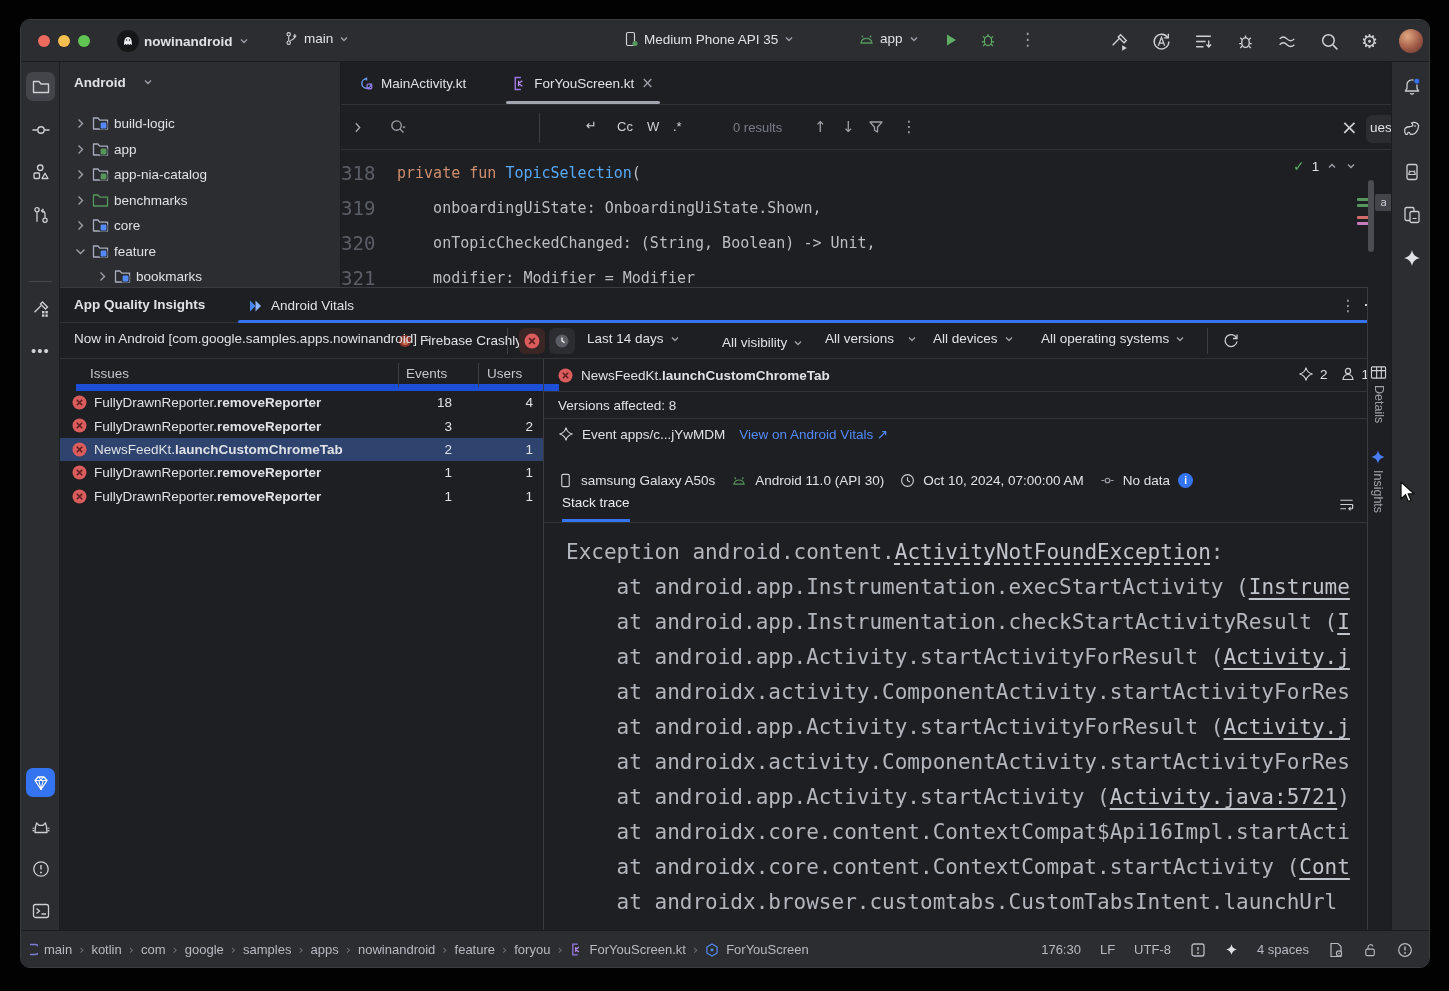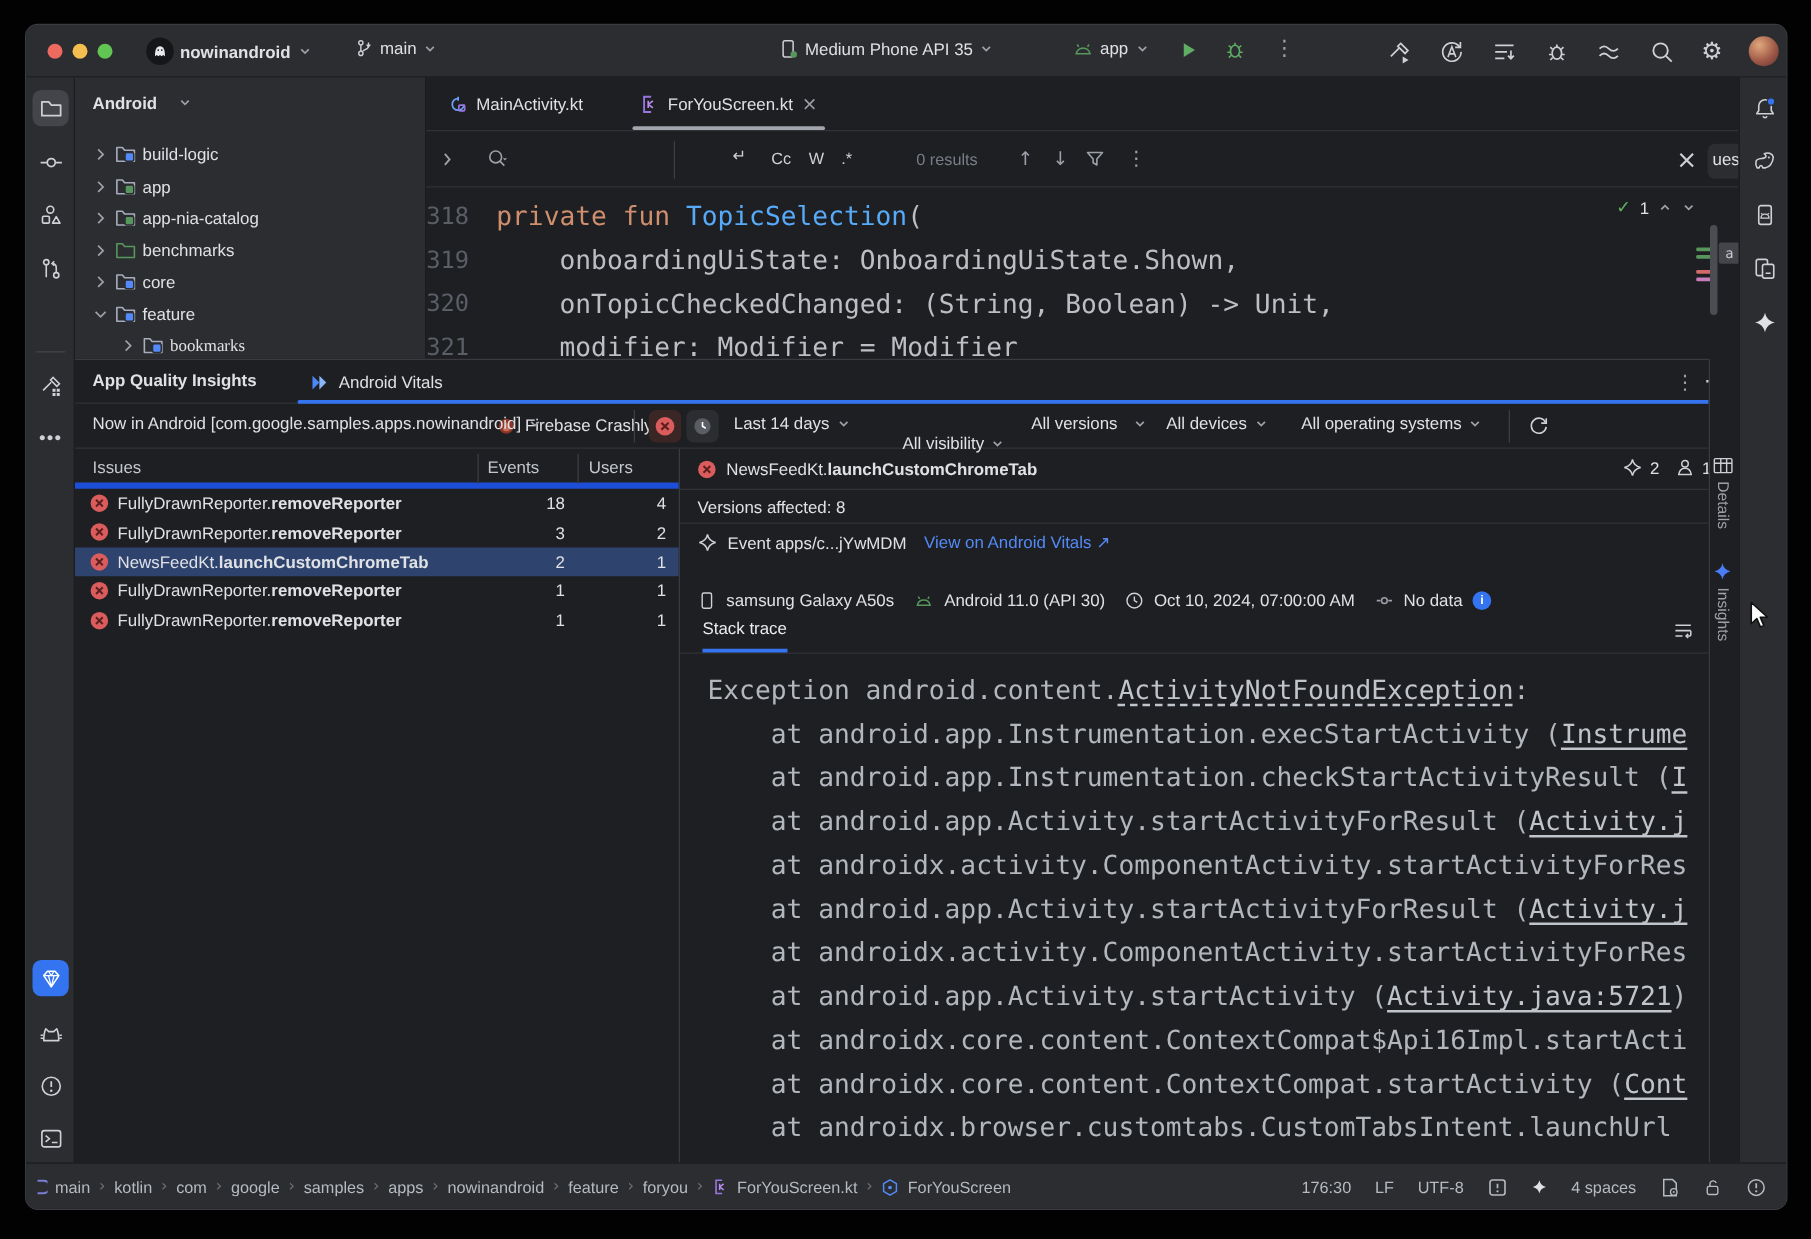--- a/index.html
+++ b/index.html
@@ -31,21 +31,21 @@
 .tree-row{display:flex;align-items:center;height:25.5px;gap:5px;font-size:13.5px;cursor:default}
 .tree-label{color:#dfe1e5}
 
 .editor{position:absolute;left:320px;top:42px;width:1050px;height:225px;background:#1e1f22;overflow:hidden}
 .tab{display:flex;align-items:center;gap:7px;height:42px;padding:0 12px;font-size:13.5px;position:relative}
 .tab.active::after{content:"";position:absolute;left:6px;right:6px;bottom:0;height:3px;background:#a1a5ad;border-radius:2px}
 .findbar{position:absolute;left:0;top:42px;width:100%;height:46px;border-top:1px solid #303236;border-bottom:1px solid #303236}
 .fbtn{color:#ced0d6;font-size:13px}
 .codeline{display:flex;height:35px;align-items:center}
 .lnum{width:56px;text-align:right;padding-right:26px;color:#5a5e66;font-size:19px}
-.ctext{font-size:21px;white-space:pre}
+.ctext{font-size:15px;white-space:pre}
 .c-kw{color:#cf8e6d}.c-fn{color:#57aaf7}.c-pl{color:#bcbec4}
 
 .aqi{position:absolute;left:39px;top:267px;width:1307px;height:643px;background:#1e1f22;border-top:1px solid #393b40;overflow:hidden}
 .aqitab{display:flex;align-items:center;gap:8px;height:35px;font-size:13.5px;position:relative;padding:0 10px}
 .aqitab.active::after{content:"";position:absolute;left:0;right:0;bottom:0;height:3px;background:#3574f0;border-radius:2px}
 .drop{display:flex;align-items:center;gap:5px;font-size:13.5px;color:#dfe1e5}
 .issue-row{position:relative;height:23.4px;display:flex;align-items:center}
 .issue-row.selected{background:#2e436e}
 .irow-label{position:absolute;left:34px;white-space:nowrap;font-size:13.5px}
 .irow-ic{position:absolute;left:12px;top:4px}
@@ -341,21 +341,21 @@
             </svg>
           </span>
           <span style="display:inline-flex">
             <svg width="17" height="15" viewBox="0 0 17 15">
               <path d="M1.5 2h4.4l1.8 2.2h7.8V13H1.5z" stroke="#a8adbd" stroke-width="1.3" fill="none" stroke-linejoin="round"></path>
               <rect x="8" y="6" width="7" height="7" rx="1.6" fill="#548af7" stroke="#2b2d30" stroke-width="1.2"></rect>
             </svg>
           </span>
           <span class="tree-label">feature</span>
         </div>
-        <div class="tree-row" style="padding-left: 36px; font-family: Liberation Serif, serif;">
+        <div class="tree-row" style="padding-left: 36px;">
           <span style="display:inline-flex">
             <svg width="13" height="13" viewBox="0 0 13 13">
               <path d="M4.5 2.5l4 4-4 4" stroke="#9da0a8" stroke-width="1.4" fill="none"></path>
             </svg>
           </span>
           <span style="display:inline-flex">
             <svg width="17" height="15" viewBox="0 0 17 15">
               <path d="M1.5 2h4.4l1.8 2.2h7.8V13H1.5z" stroke="#a8adbd" stroke-width="1.3" fill="none" stroke-linejoin="round"></path>
               <rect x="8" y="6" width="7" height="7" rx="1.6" fill="#548af7" stroke="#2b2d30" stroke-width="1.2"></rect>
             </svg>
@@ -496,21 +496,21 @@
             <path d="M8 4.5V8l2.6 1.6" stroke="#fff" stroke-width="1.3" fill="none"></path>
           </svg>
       </span>
       <div id="filters">
           <div class="drop abs" style="left: 527px; top: 8px;">
             <span>Last 14 days</span>
             <svg width="12" height="12" viewBox="0 0 12 12">
               <path d="M3 4.5l3 3 3-3" stroke="#9da0a8" stroke-width="1.4" fill="none"></path>
             </svg>
           </div>
-          <div class="drop abs" style="left: 662px; top: 24px; text-align: center;">
+          <div class="drop abs" style="left: 662px; top: 12px; text-align: center;">
             <span>All visibility</span>
             <svg width="12" height="12" viewBox="0 0 12 12">
               <path d="M3 4.5l3 3 3-3" stroke="#9da0a8" stroke-width="1.4" fill="none"></path>
             </svg>
           </div>
           <div class="drop abs" style="left: 765px; top: 8px; gap: 12px;">
             <span>All versions</span>
             <svg width="12" height="12" viewBox="0 0 12 12">
               <path d="M3 4.5l3 3 3-3" stroke="#9da0a8" stroke-width="1.4" fill="none"></path>
             </svg>
@@ -531,21 +531,21 @@
       <div class="abs vline" style="left:1147px;top:5px;height:26px"></div>
       <span class="abs" style="left:1162px;top:8px">
         <svg width="18" height="18" viewBox="0 0 18 18">
             <path d="M14.5 7A6 6 0 1 0 15 10.5" stroke="#ced0d6" stroke-width="1.3" fill="none"></path>
             <path d="M15 3.5v4h-4" stroke="#ced0d6" stroke-width="1.3" fill="none"></path>
           </svg>
       </span>
 
     </div>
 
-    <div style="position:absolute;left:0;top:71px;width:483px;height:32px;border-bottom:5px solid #1d4ed8">
+    <div style="position:absolute;left:16px;top:71px;width:483px;height:32px;border-bottom:7px solid #1d4ed8">
       <span class="abs" style="left:14px;top:7px;font-size:13.5px;color:#c3c6cd">Issues</span>
       <div class="abs vline" style="left:322px;top:4px;height:24px"></div>
       <span class="abs" style="left:330px;top:7px;font-size:13.5px;color:#c3c6cd">Events</span>
       <div class="abs vline" style="left:402px;top:4px;height:24px"></div>
       <span class="abs" style="left:411px;top:7px;font-size:13.5px;color:#c3c6cd">Users</span>
     </div>
     <div id="issue-rows" style="position:absolute;left:0;top:103px;width:483px">
         <div class="issue-row">
           <span class="irow-ic">
             <svg width="15" height="15" viewBox="0 0 15 15">

